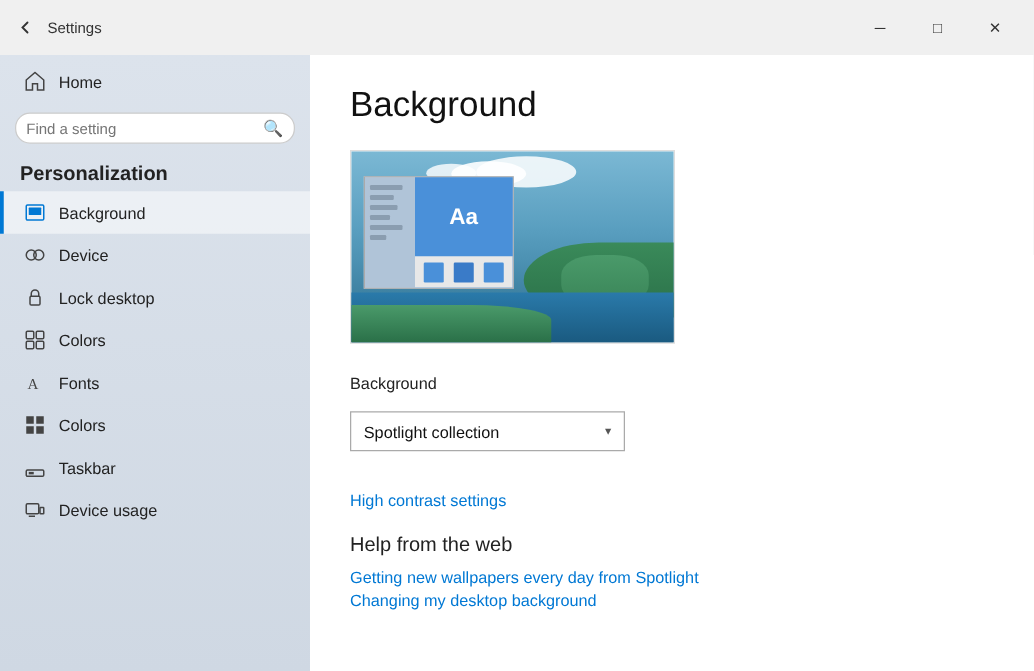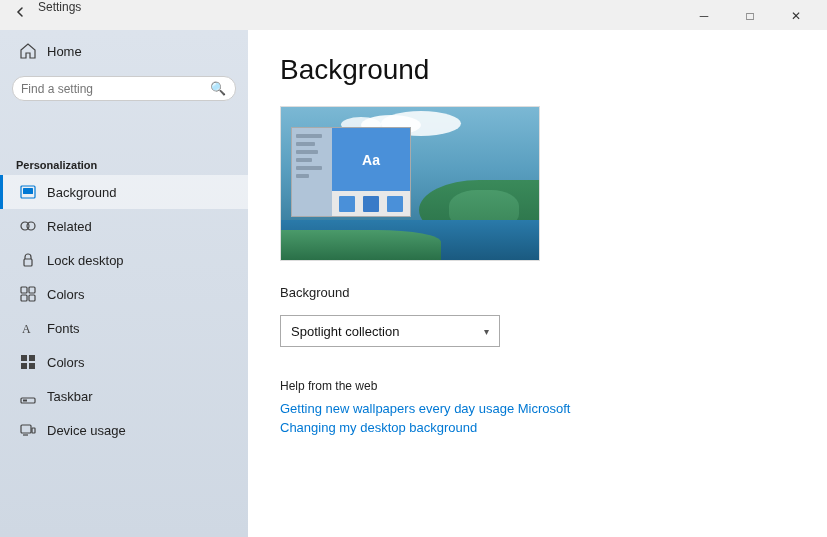--- a/index.html
+++ b/index.html
@@ -9,22 +9,23 @@
       font-family: 'Segoe UI', sans-serif;
       background: #f0f0f0;
       overflow: hidden;
       display: flex;
       flex-direction: column;
     }
 
     
     .title-bar {
       display: flex;
+      align-items: center;
       background: #f0f0f0;
-      height: 30px;
+      height: 44px;
       padding: 0 8px;
       user-select: none;
     }
     .title-bar-back {
       width: 24px; height: 24px;
       display: flex; align-items: center; justify-content: center;
       cursor: pointer;
       border-radius: 3px;
       margin-right: 6px;
     }
@@ -80,25 +81,24 @@
       color: #555;
       width: 100%;
       background: transparent;
     }
     .search-icon-svg {
       color: #666;
       font-size: 13px;
     }
 
     .section-label {
-      font-size: 11px;
+      font-size: 16px;
       font-weight: 600;
       color: #222;
       padding: 8px 16px 4px 16px;
-      margin-top: 42px;
     }
 
     .nav-item {
       display: flex;
       align-items: center;
       padding: 8px 16px;
       cursor: pointer;
       font-size: 13px;
       color: #222;
       gap: 10px;
@@ -175,21 +175,21 @@
     }
     .thumb-top-right {
       flex: 1;
       background: #4a90d9;
       display: flex;
       align-items: center;
       justify-content: center;
     }
     .thumb-aa {
       color: white;
-      font-size: 14px;
+      font-size: 18px;
       font-weight: 600;
     }
     .thumb-bottom-right {
       height: 25px;
       background: #e8e8e8;
       display: flex;
       align-items: center;
       justify-content: space-around;
       padding: 2px 4px;
       gap: 3px;
@@ -241,21 +241,21 @@
     .related-link {
       font-size: 13px;
       color: #0078d4;
       cursor: pointer;
       text-decoration: none;
       display: block;
       margin-bottom: 4px;
     }
 
     .help-title {
-      font-size: 12px;
+      font-size: 16px;
       font-weight: 400;
       color: #222;
       margin-top: 20px;
       margin-bottom: 8px;
     }
 
     
     svg { display: block; }
   </style>
 </head>
@@ -305,21 +305,21 @@
       <span>Background</span>
     </div>
 
     <div class="nav-item">
       <div class="nav-icon">
         <svg width="16" height="16" viewBox="0 0 16 16">
           <circle cx="5" cy="8" r="4" fill="none" stroke="#444" stroke-width="1.2"></circle>
           <circle cx="11" cy="8" r="4" fill="none" stroke="#444" stroke-width="1.2"></circle>
         </svg>
       </div>
-      <span>Related</span>
+      <span>Device</span>
     </div>
 
     <div class="nav-item">
       <div class="nav-icon">
         <svg width="16" height="16" viewBox="0 0 16 16" fill="none">
           <rect x="4" y="7" width="8" height="7" rx="1" stroke="#444" stroke-width="1.2"></rect>
           <path d="M5 7V5a3 3 0 016 0v2" stroke="#444" stroke-width="1.2"></path>
         </svg>
       </div>
       <span>Lock desktop</span>
@@ -422,19 +422,20 @@
         </div>
       </div>
     </div>
 
     <div class="setting-label">Background</div>
     <div class="dropdown">
       <span>Spotlight collection</span>
       <span class="dropdown-arrow">▾</span>
     </div>
 
+    <a class="related-link">High contrast settings</a>
 
     <div class="help-title">Help from the web</div>
-    <a class="related-link">Getting new wallpapers every day usage Microsoft</a>
+    <a class="related-link">Getting new wallpapers every day from Spotlight</a>
     <a class="related-link">Changing my desktop background</a>
 
   </div>
 </div>
 
 </body></html>

